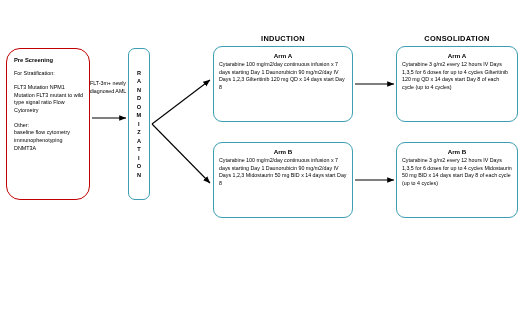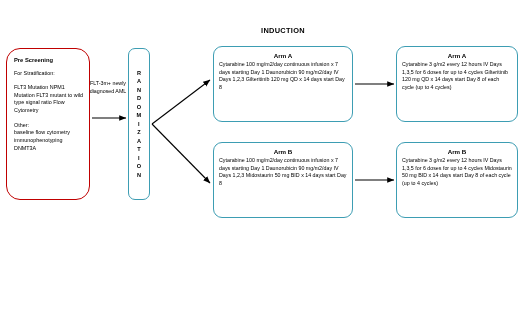--- a/index.html
+++ b/index.html
@@ -90,20 +90,21 @@
   }
 
   
   .col-header {
     position: absolute;
     font-size: 7.4px;
     font-weight: bold;
     letter-spacing: 0.3px;
     color: #000000;
     text-align: center;
+    margin-top: 8px;
   }
   .col-header.induction { left: 213px; top: 26px; width: 140px; }
   .col-header.consolidation { left: 396px; top: 26px; width: 122px; }
 
   
   .arm-box {
     position: absolute;
     border: 1.2px solid #3D9DB3;
     border-radius: 9px;
     box-sizing: border-box;
@@ -186,20 +187,21 @@
         <span>Z</span>
         <span>A</span>
         <span>T</span>
         <span>I</span>
         <span>O</span>
         <span>N</span>
       </div>
   </div>
 
   <div class="col-header induction">INDUCTION</div>
+  <div class="col-header consolidation">CONSOLIDATION</div>
 
   <div class="arm-box box-ind-a">
     <div class="arm-title">Arm A</div>
     <div class="arm-body">Cytarabine 100 mg/m2/day continuous infusion x 7 days starting Day 1
 Daunorubicin 90 mg/m2/day IV Days 1,2,3
 Gilteritinib 120 mg QD x 14 days start Day 8</div>
   </div>
 
   <div class="arm-box box-ind-b">
     <div class="arm-title">Arm B</div>

